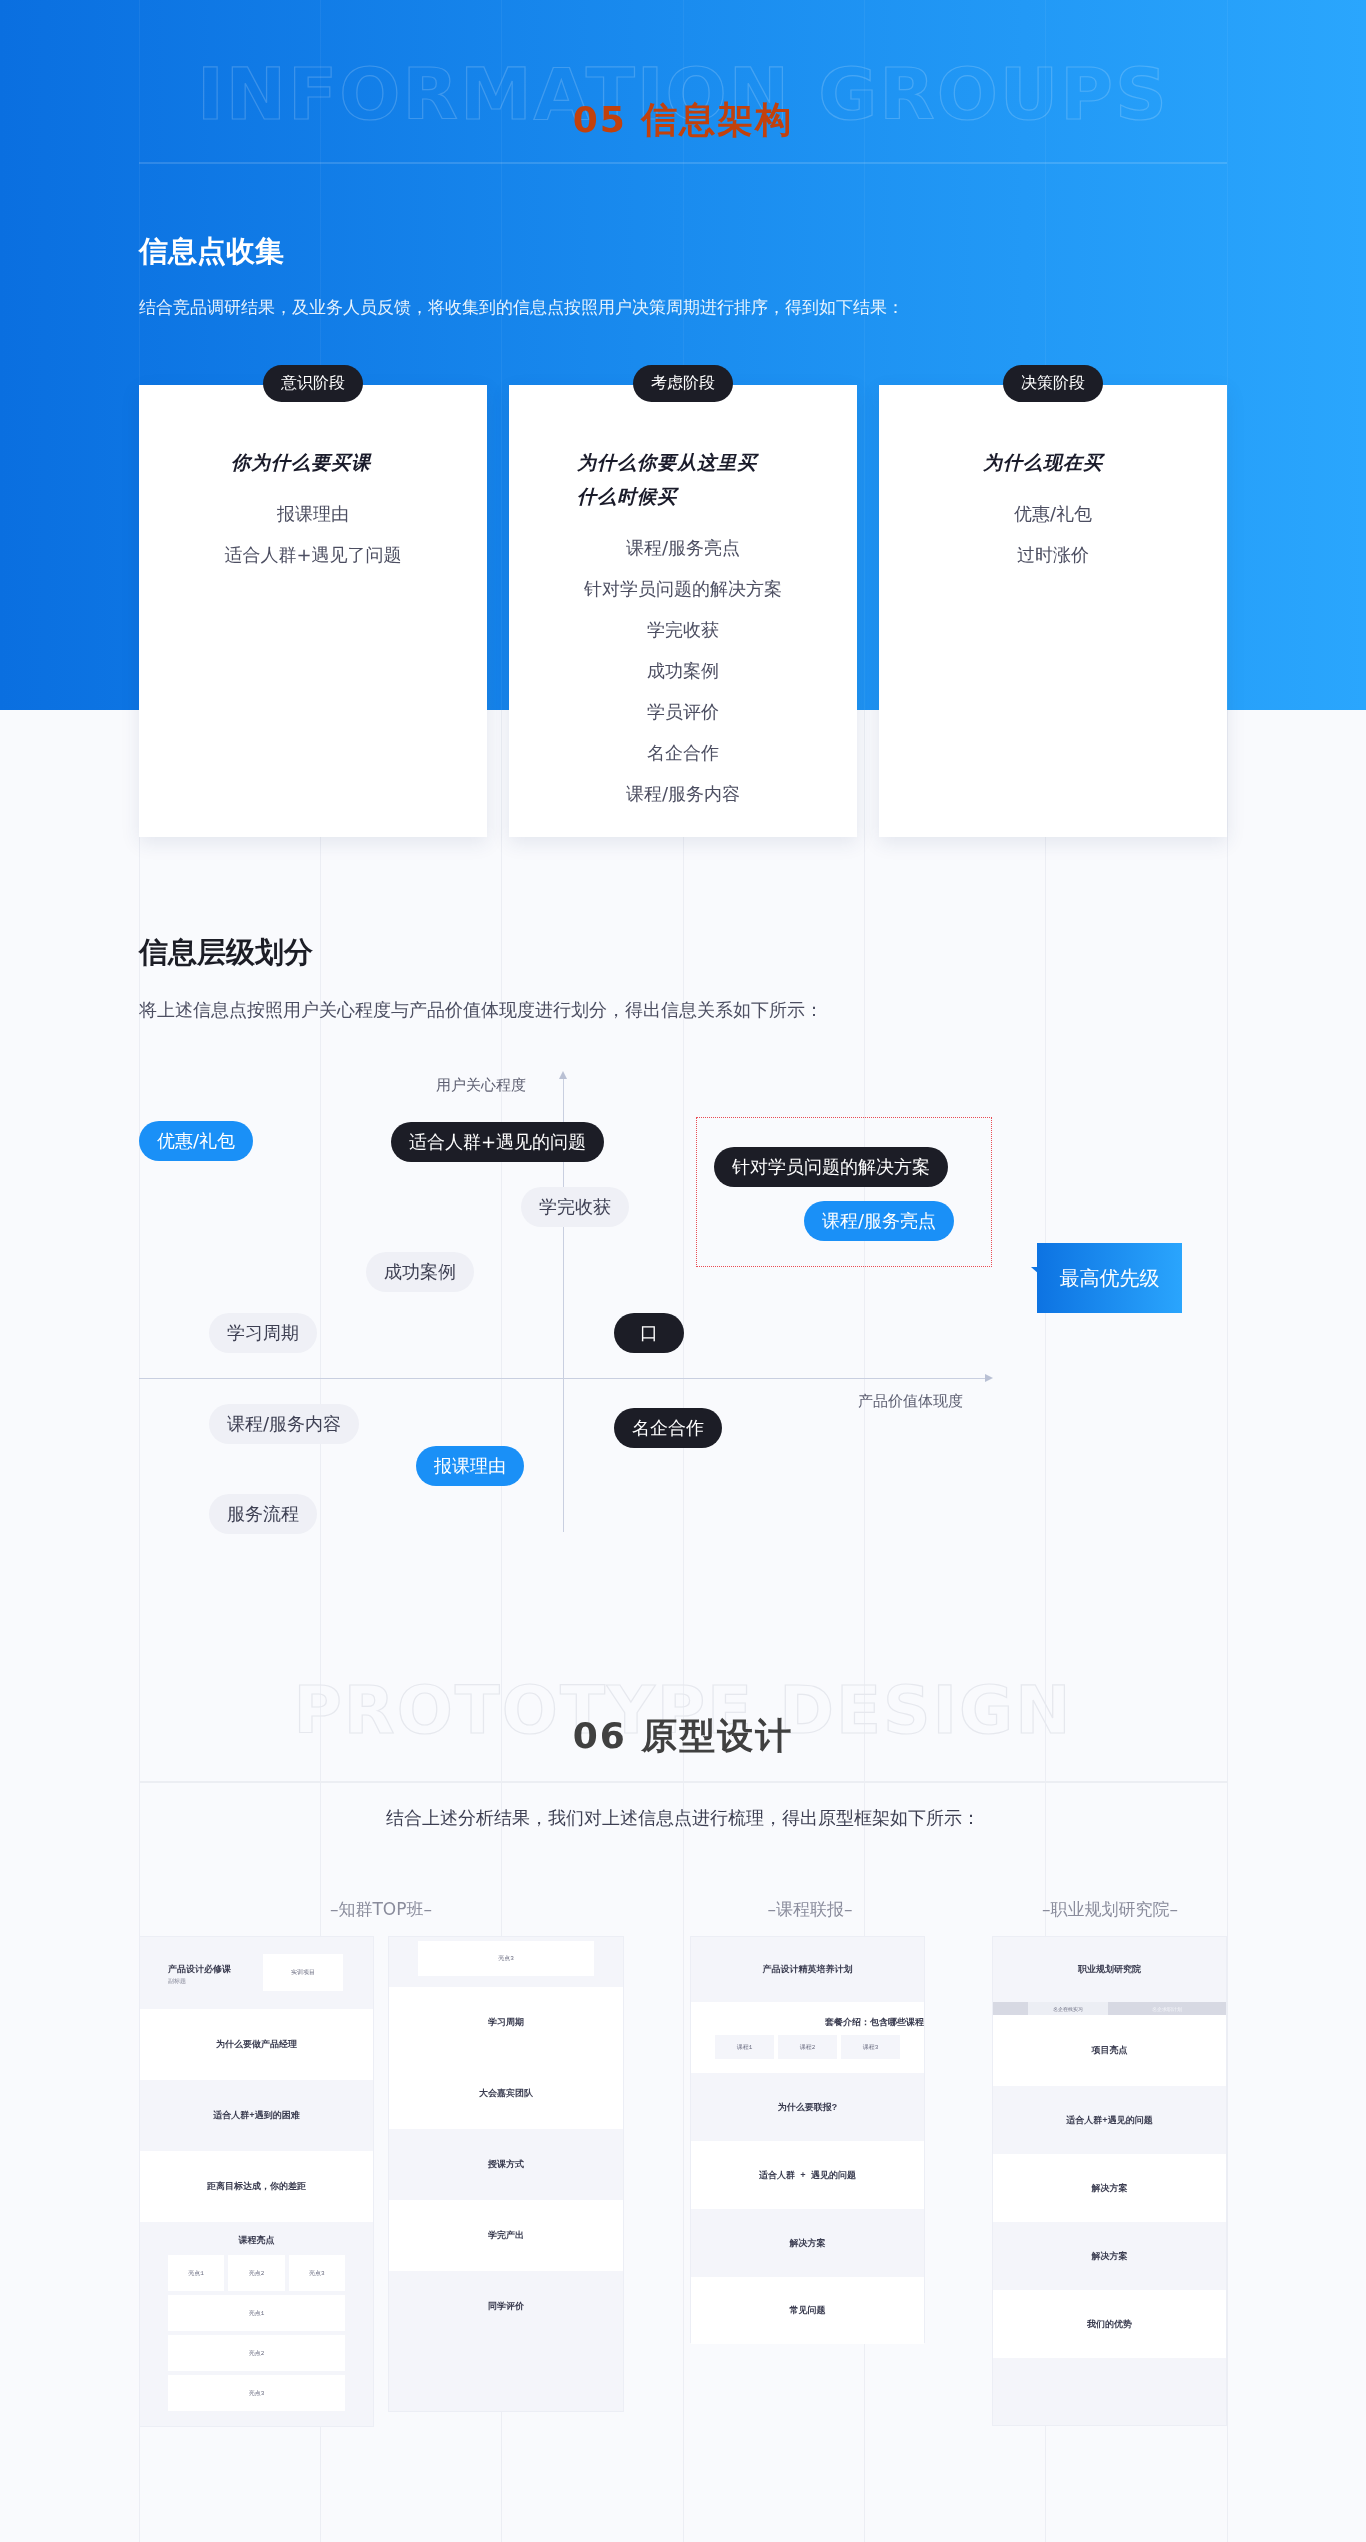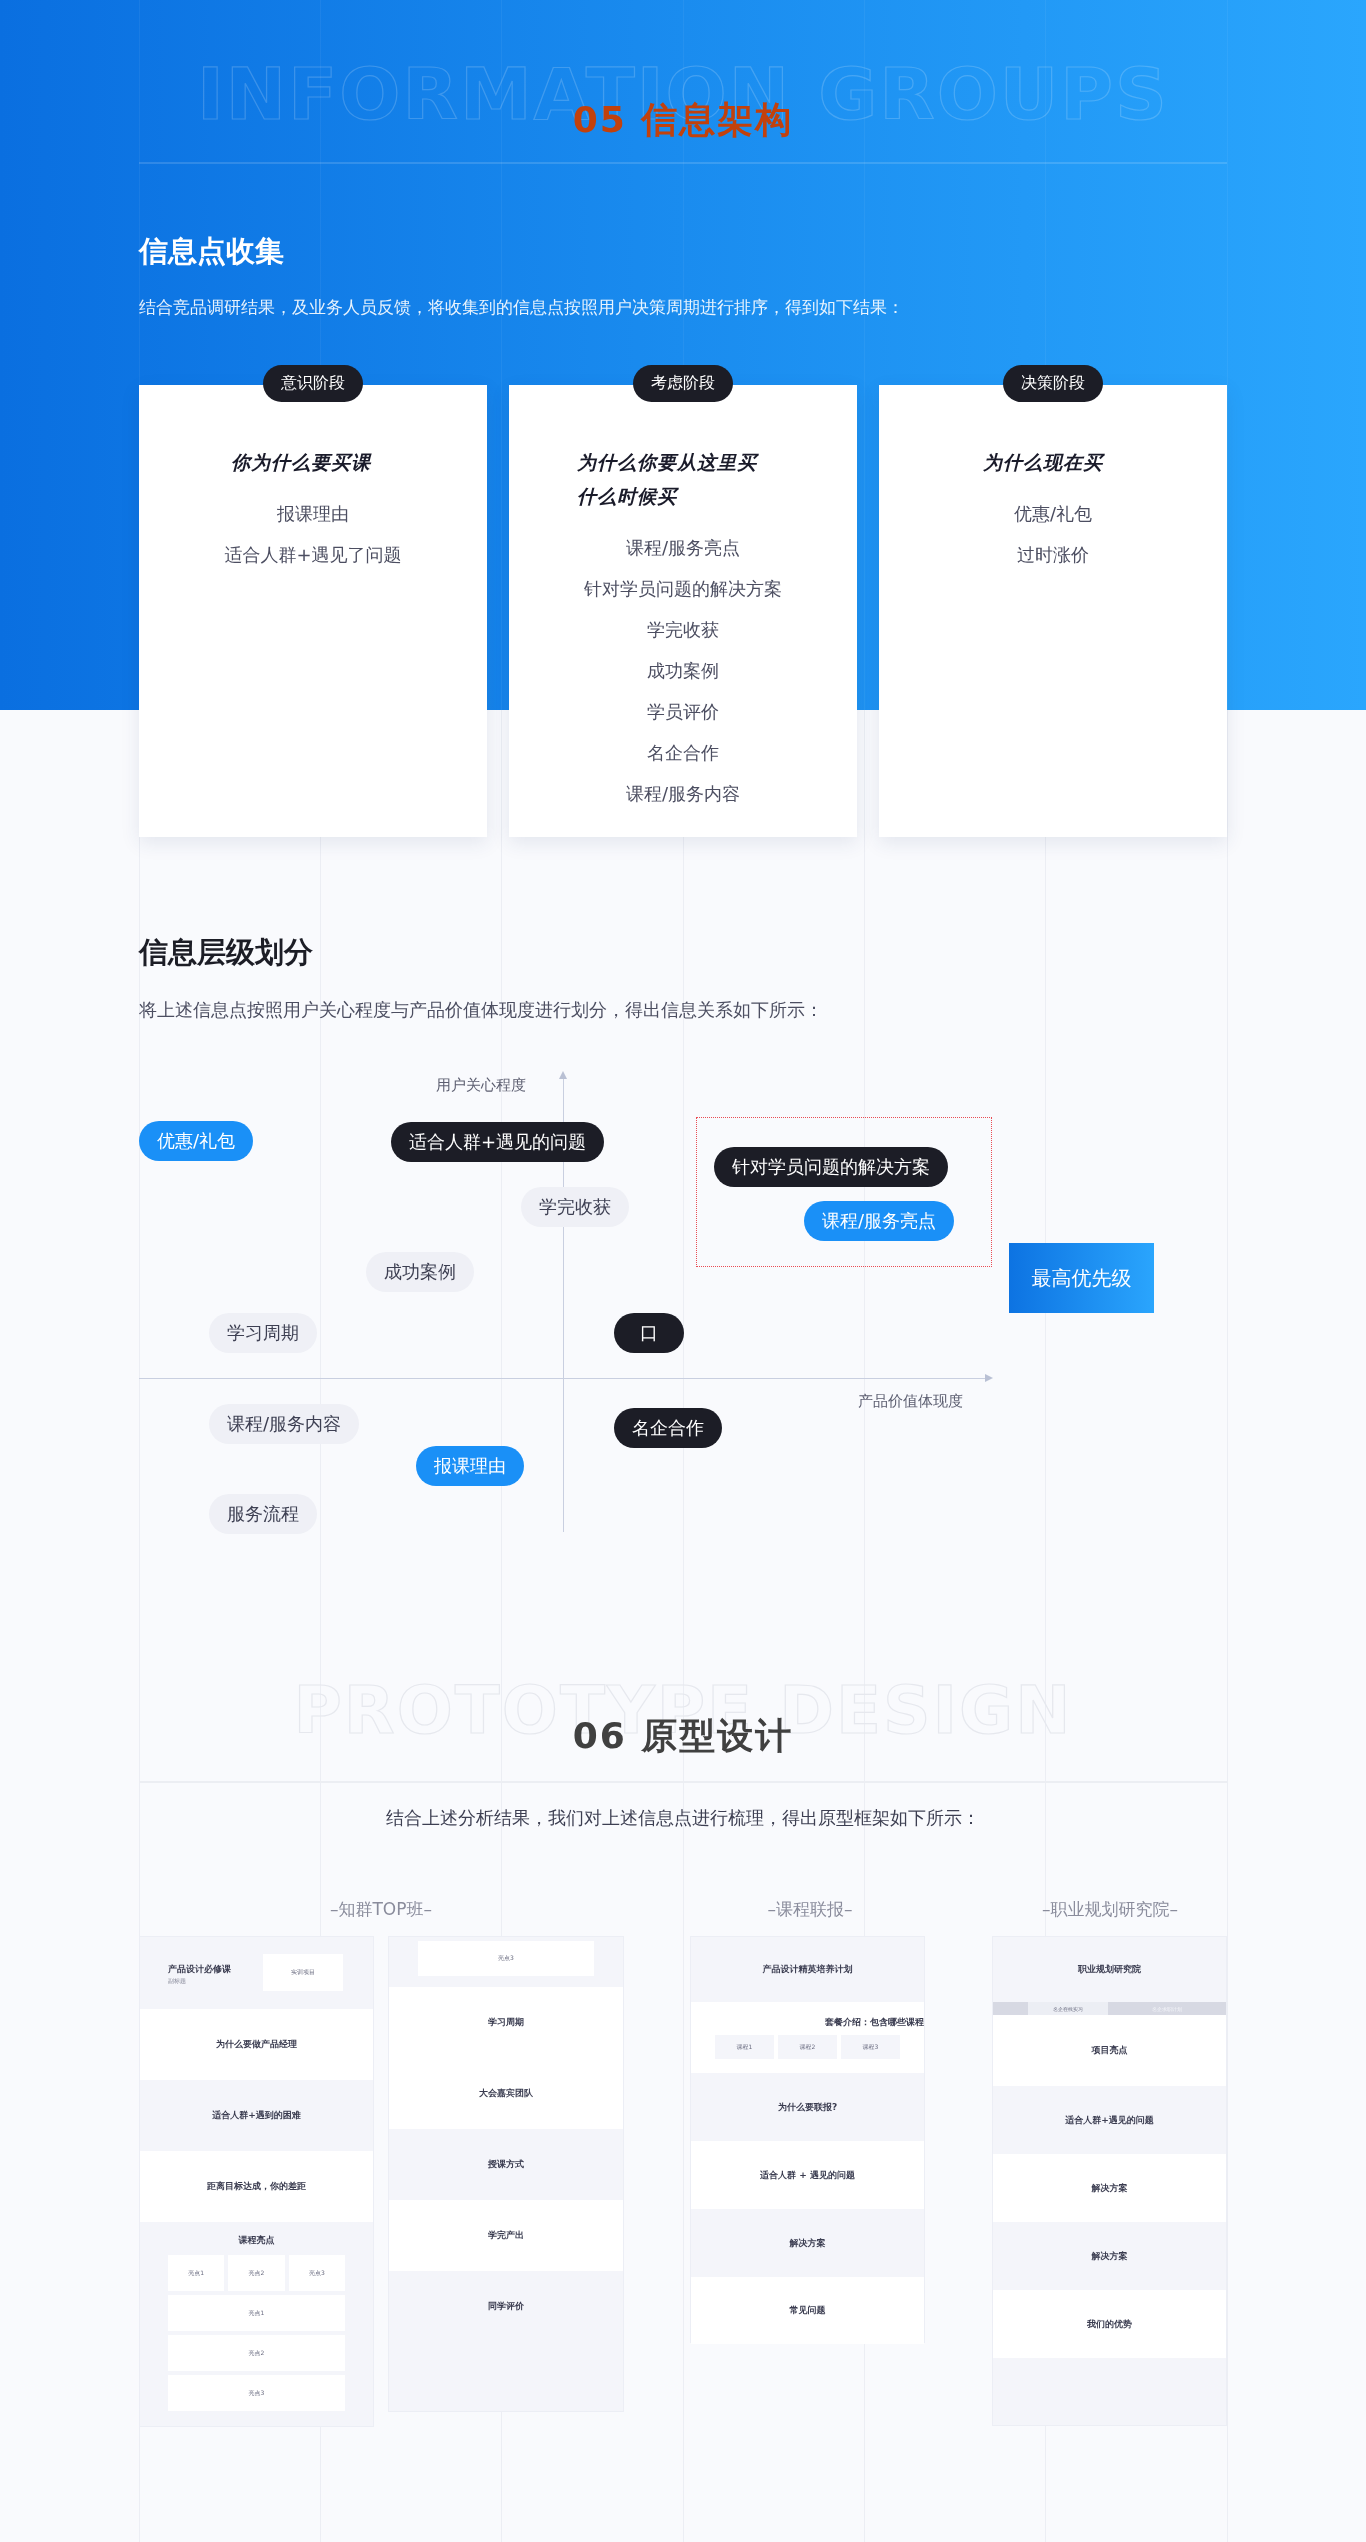--- a/index.html
+++ b/index.html
@@ -64,32 +64,32 @@
   .axis-y { position: absolute; left: 563px; top: 1075px; width: 1px; height: 457px; background: #c9cfe0; }
   .axis-y-arrow { position: absolute; left: 559px; top: 1071px; width: 0; height: 0;
     border-left: 4px solid transparent; border-right: 4px solid transparent; border-bottom: 8px solid #b9c0d4; }
   .axis-x { position: absolute; left: 139px; top: 1378px; width: 848px; height: 1px; background: #c9cfe0; }
   .axis-x-arrow { position: absolute; left: 985px; top: 1374px; width: 0; height: 0;
     border-top: 4px solid transparent; border-bottom: 4px solid transparent; border-left: 8px solid #b9c0d4; }
   .axis-label { position: absolute; font-size: 15px; color: #5c5e70; }
 
   .dashed-box { position: absolute; left: 696px; top: 1117px; width: 296px; height: 150px; border: 1.5px dotted #e94d55; }
   .callout {
-    position: absolute; left: 1009px; top: 1243px; width: 145px; height: 70px;
+    position: absolute; left: 1037px; top: 1243px; width: 145px; height: 70px;
     background: linear-gradient(90deg, #0d73e2, #2aa5fd);
     color: #fff; font-size: 20px; line-height: 70px; text-align: center;
   }
   .callout-tail { position: absolute; left: 1031px; top: 1267px; width: 0; height: 0;
     border-top: 0 solid transparent; border-bottom: 14px solid transparent; border-right: 16px solid #0d73e2; transform: rotate(0deg); }
 
   .col-label { position: absolute; font-size: 17px; color: #8a8c9c; text-align: center; }
 
   .wf { position: absolute; background: #f4f5fa; border: 1px solid #eceef5; }
   .wf .row { position: relative; width: 100%; display: flex; align-items: center; justify-content: center;
-    font-size: 9px; font-weight: bold; color: #3a3c50; }
+    font-size: 9px; font-weight: bold; color: #3a3c50; font-family: Liberation Mono, monospace; }
   .wf .row.w { background: #fff; }
   .wf .row.g { background: #f4f5fa; }
   .wf .mini { background: #fff; font-size: 6px; color: #6a6c80; display: flex; align-items: center; justify-content: center; font-weight: normal; }
   .wf .mini.gr { background: #f4f5fa; }
 </style>
 </head>
 <body>
 
 <div class="grid-lines">
   <div class="gl" style="left:139px"></div>

